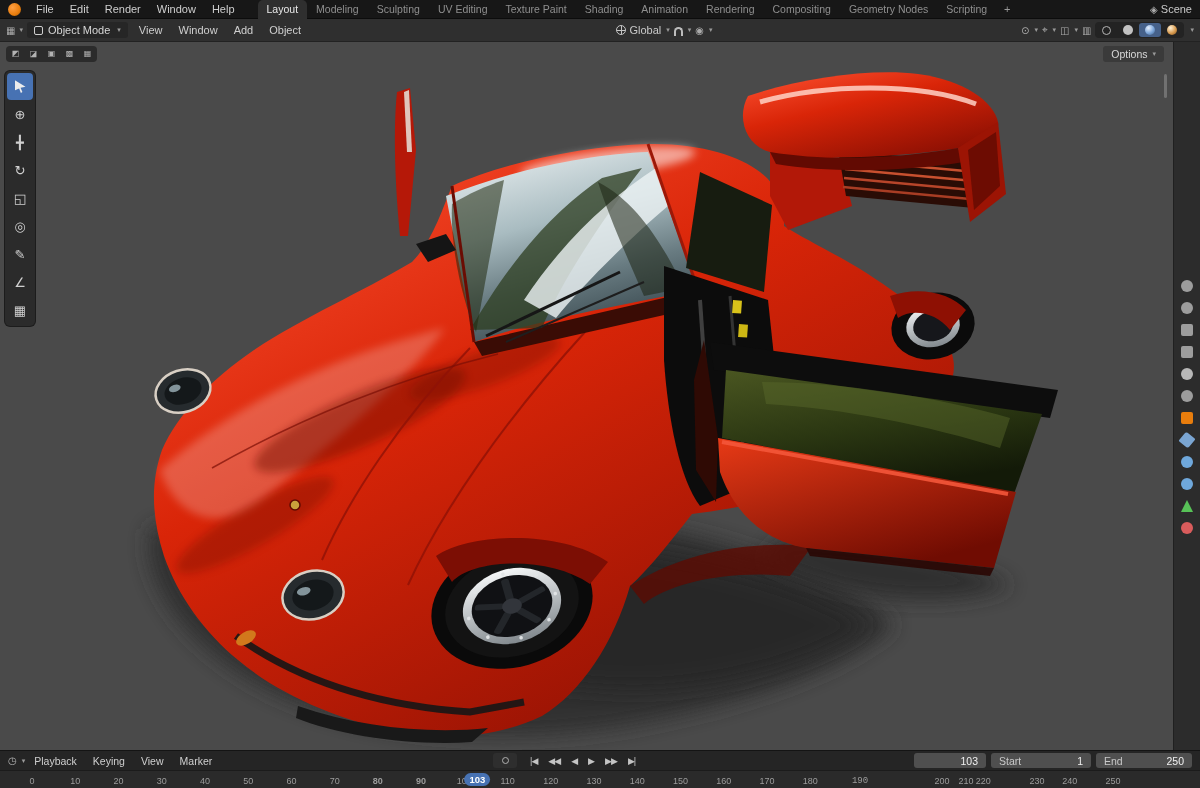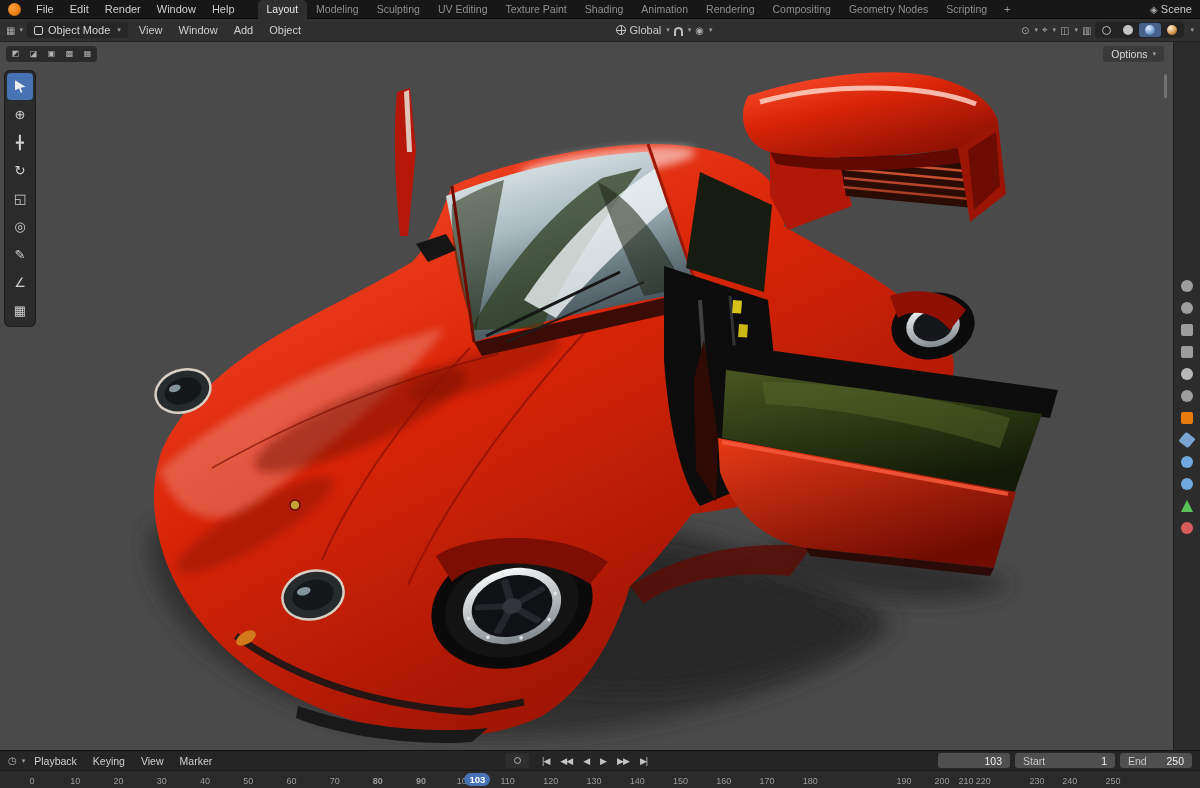--- a/index.html
+++ b/index.html
@@ -77,21 +77,21 @@
   .timeline { position:absolute; left:0; right:0; bottom:18px; height:20px; background:#252525; border-top:1px solid #141414;
     display:flex; align-items:center; padding:0 8px; gap:2px; z-index:6; font-size:10.5px; }
   .record-btn { width:24px; height:15px; background:#2e2e2e; border-radius:3px; justify-content:center; }
   .record-dot { width:7px; height:7px; border:1.5px solid #b0b0b0; border-radius:50%; display:block; }
   .transport { display:flex; gap:1px; margin-left:6px; }
   .transport-btn { padding:1px 5px; color:#c4c4c4; font-size:9px; letter-spacing:-1px; justify-content:center; }
   .fields { margin-left:auto; display:flex; gap:5px; align-items:center; }
   .field { background:#4f4f4f; border-radius:3px; height:15px; display:flex; align-items:center; padding:0 8px; color:#f0f0f0; }
   .field-frame { width:72px; justify-content:flex-end; }
   .field-start { width:100px; justify-content:space-between; }
-  .field-end { width:72px; justify-content:space-between; }
+  .field-end { width:96px; justify-content:space-between; }
   .field .lbl { color:#c9c9c9; }
 
   
   .ruler { position:absolute; left:0; right:0; bottom:0; height:18px; background:#2a2a2a; border-top:1px solid #1b1b1b; z-index:6; }
   .tick { position:absolute; bottom:2px; transform:translateX(-50%); font-size:9px; color:#9c9c9c; }
   .playhead { position:absolute; top:1.5px; transform:translateX(-50%); background:#4772b3; color:#fff;
     font-size:9.5px; font-weight:bold; padding:1px 5px; border-radius:8px; z-index:2; }
 </style>
 </head>
 <body>
@@ -569,20 +569,20 @@
     <span class="tick" style="left: 421.124px; font-weight: bold;"><span>90</span></span>
     <span class="tick" style="left: 464.36px;"><span>100</span></span>
     <span class="tick" style="left: 507.596px;"><span>110</span></span>
     <span class="tick" style="left: 550.832px;"><span>120</span></span>
     <span class="tick" style="left: 594.068px;"><span>130</span></span>
     <span class="tick" style="left: 637.304px;"><span>140</span></span>
     <span class="tick" style="left: 680.54px;"><span>150</span></span>
     <span class="tick" style="left: 723.776px;"><span>160</span></span>
     <span class="tick" style="left: 767.012px;"><span>170</span></span>
     <span class="tick" style="left: 810.248px;"><span>180</span></span>
-    <span class="tick" style="left: 904px;"><span>190</span></span>
+    <span class="tick" style="left: 860px; font-family: Liberation Mono, monospace;"><span>190</span></span>
     <span class="tick" style="left: 942px;"><span>200</span></span>
     <span class="tick" style="left: 966px; text-align: center;"><span>210</span></span>
     <span class="tick" style="left: 983.192px;"><span>220</span></span>
     <span class="tick" style="left: 997px; margin-left: 40px;"><span>230</span></span>
     <span class="tick" style="left: 1069.66px;"><span>240</span></span>
     <span class="tick" style="left: 1112.9px;"><span>250</span></span>
   </div>
 
 </body></html>

